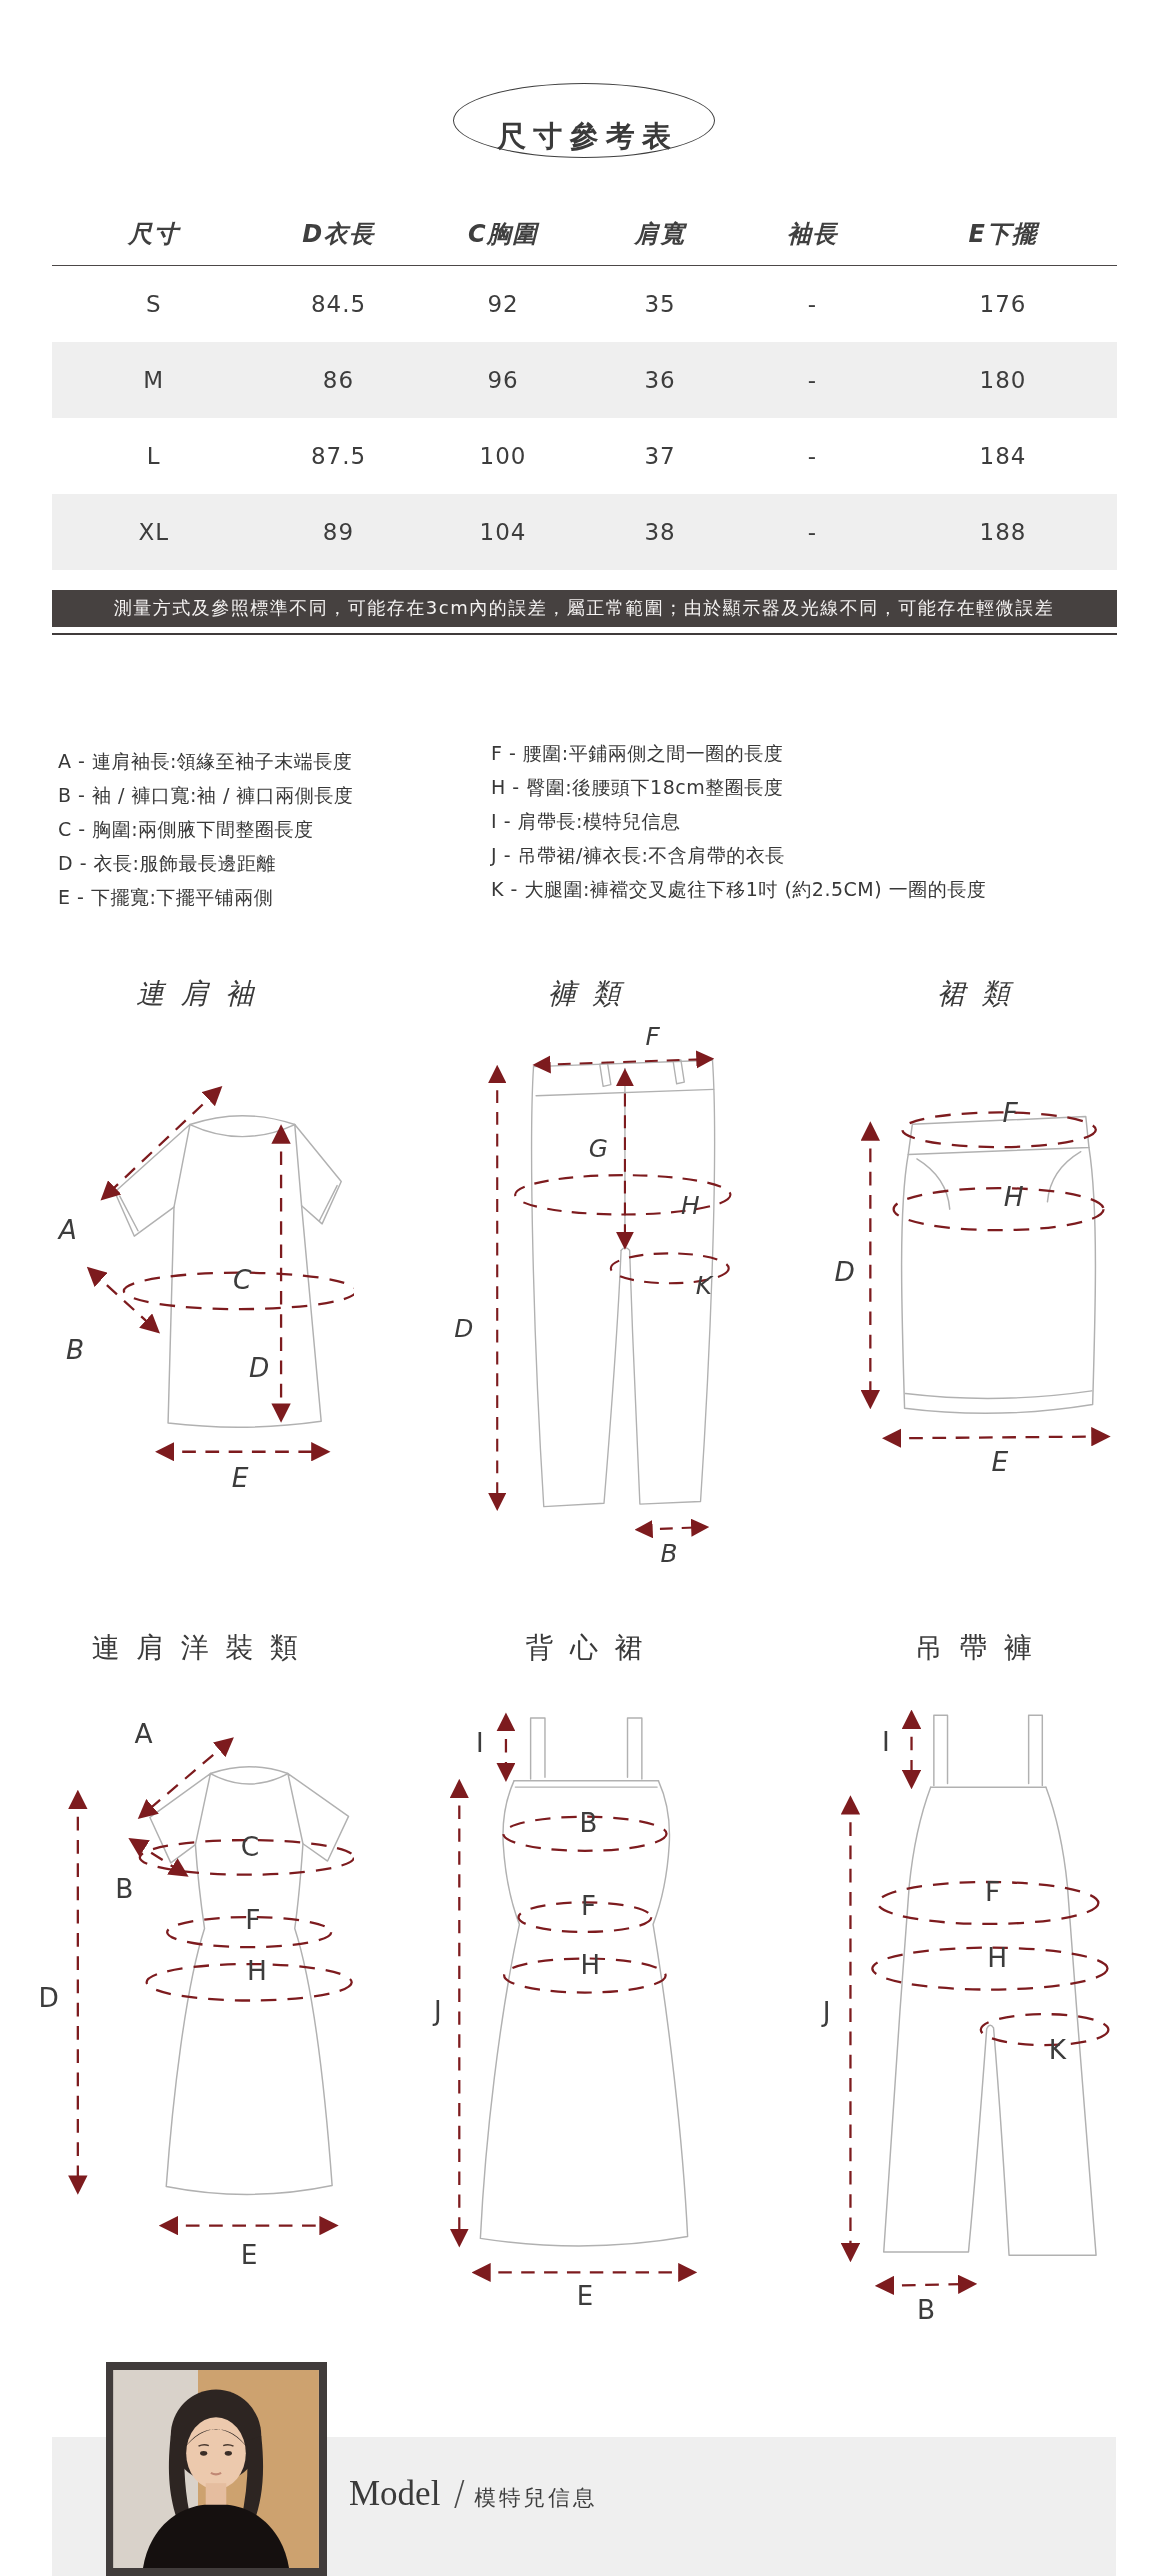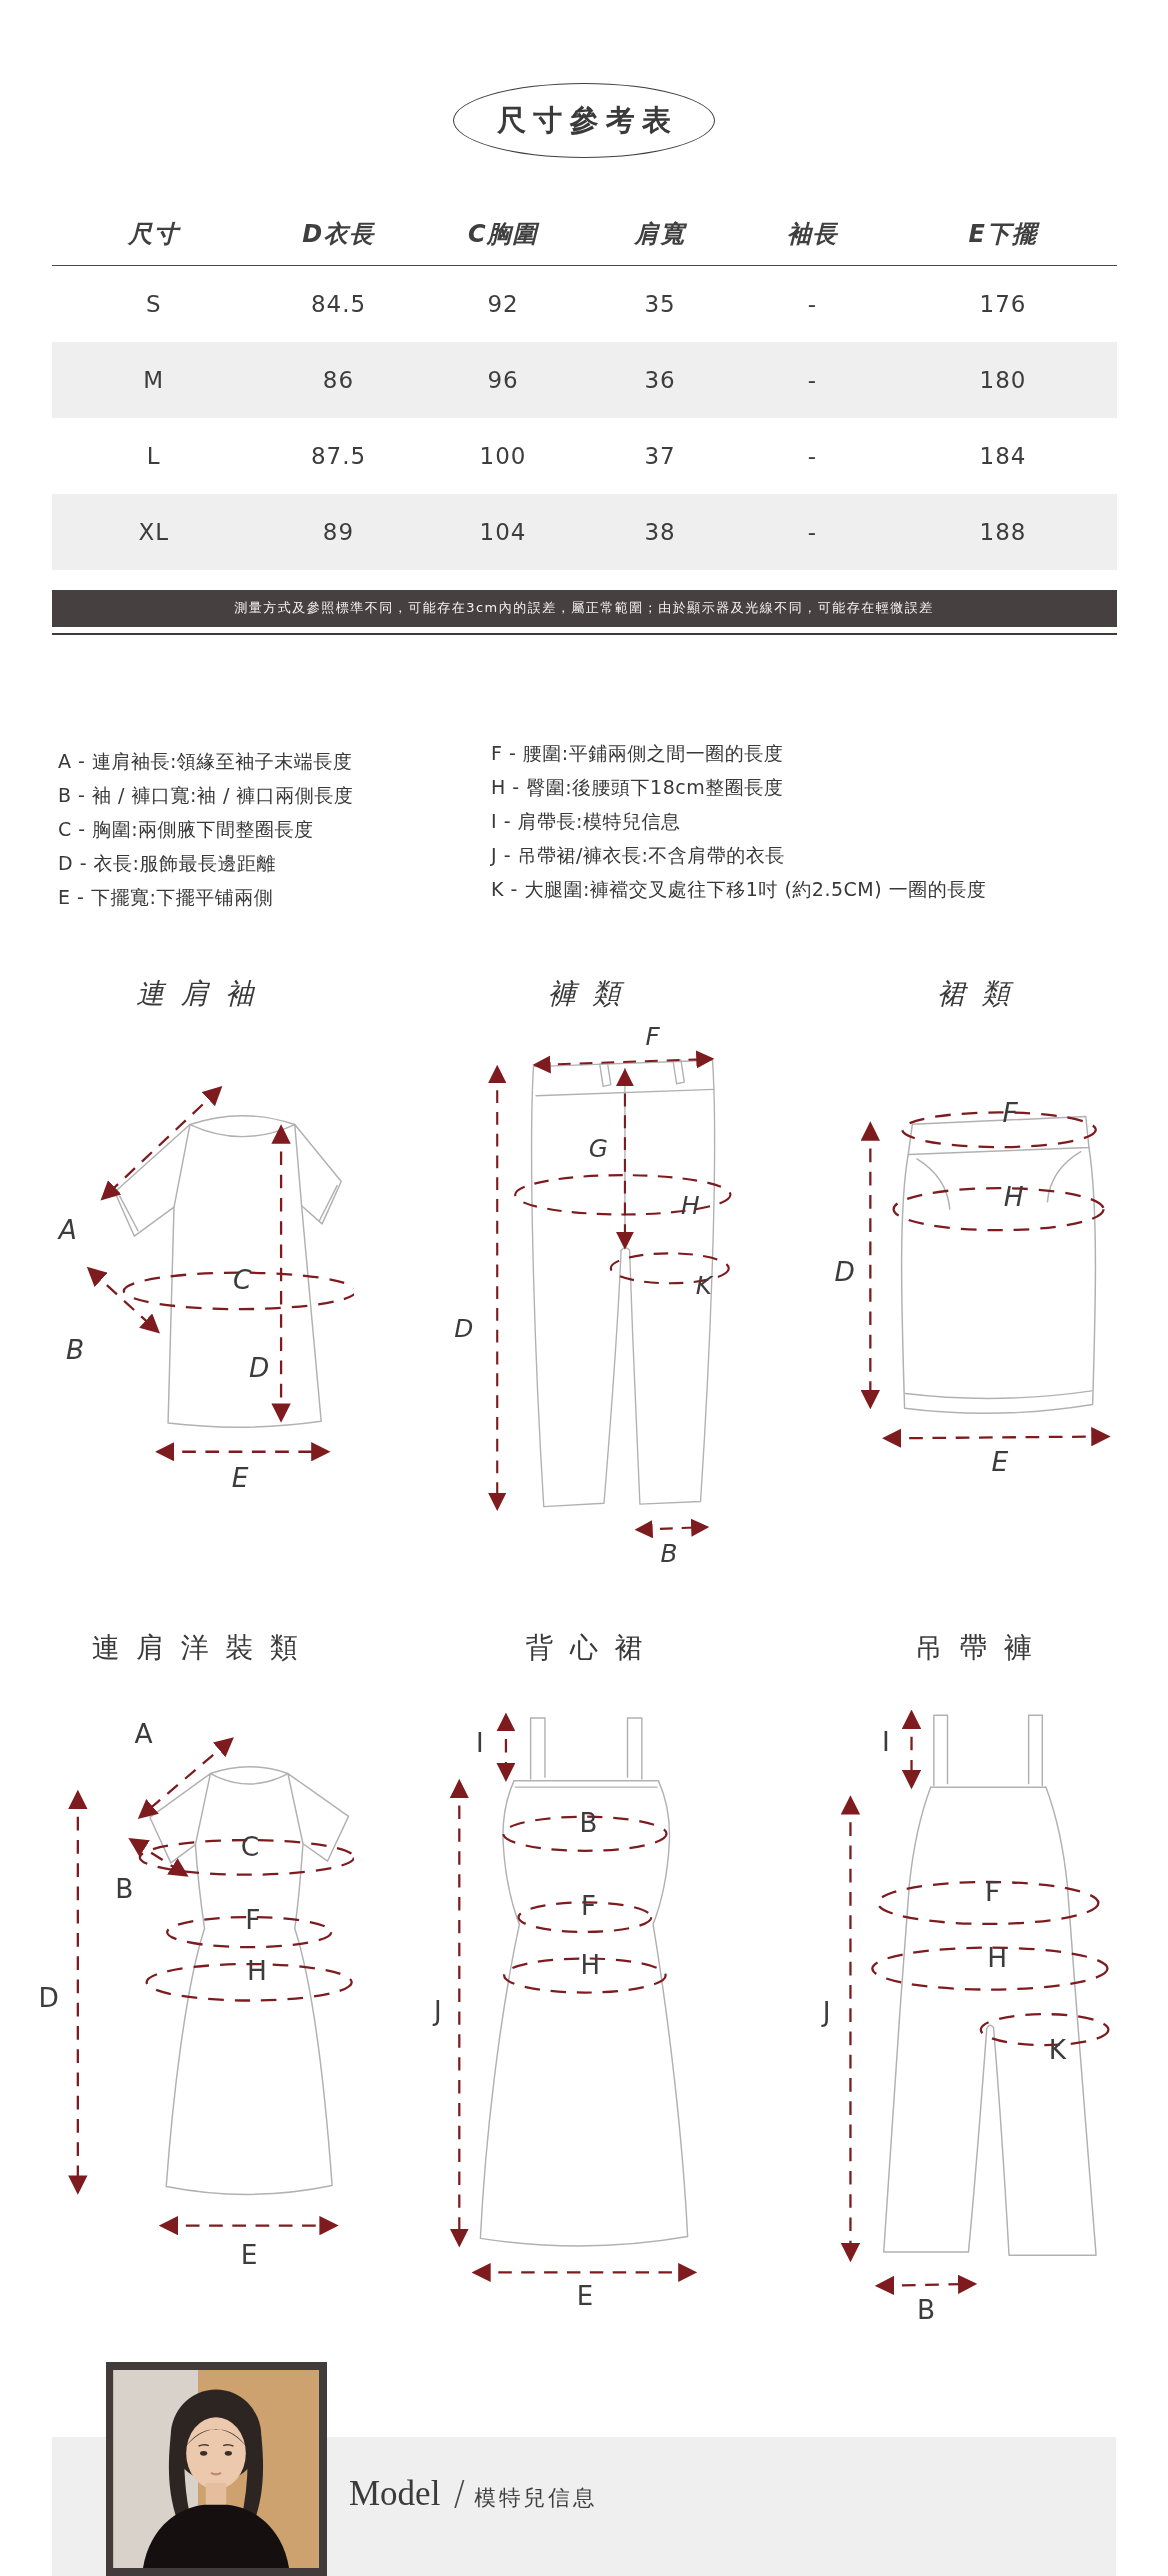--- a/index.html
+++ b/index.html
@@ -5,21 +5,21 @@
   html,body { margin:0; padding:0; background:#ffffff; }
   #page {
     position:relative; width:1168px; height:2775px; background:#ffffff;
     font-family:"DejaVu Sans", sans-serif; color:#3d3d3d; overflow:hidden;
   }
 
   
   .title-wrap { padding-top:83px; display:flex; justify-content:center; }
   .title-ellipse {
     width:260px; height:73px; border:1.5px solid #3f3f3f; border-radius:50%;
-    display:flex; align-items:center; justify-content:center;
+    display:flex; align-items:flex-end; justify-content:center;
   }
   .title-ellipse span {
     font-size:29px; font-weight:600; letter-spacing:7.2px; color:#3a3a3a; padding-left:7.2px;
   }
 
   
   .size-table { width:1065px; margin:45px auto 0 auto; }
   .thead {
     display:grid; grid-template-columns:19.2% 15.5% 15.4% 14.1% 14.5% 21.3%;
     height:62px; align-items:center; border-bottom:1.5px solid #4c4848;font-style:italic;
@@ -30,21 +30,21 @@
     height:76px; align-items:center;
   }
   .tr.shaded { background:#efefef; }
   .td { text-align:center; font-size:23px; color:#3d3d3d; letter-spacing:1px; }
 
   
   .notice-bar {
     width:1065px; height:37px; margin:19.6px auto 0 auto; background:#464140;
     display:flex; align-items:center; justify-content:center;
   }
-  .notice-bar span { color:#f5f3f2; font-size:13px; letter-spacing:1.5px; }
+  .notice-bar span { color:#f5f3f2; font-size:18px; letter-spacing:1.5px; }
   .notice-underline { width:1065px; height:2.6px; margin:6.2px auto 0 auto; background:#403b3b; }
 
   
   .legend { display:flex; margin:101px 0 0 58px; }
   .legend-col { display:flex; flex-direction:column; }
   .legend-left { width:433px;margin-top:8px; }
   .legend-item { font-size:19px; color:#383838; line-height:34px; white-space:nowrap; letter-spacing:0.5px; }
 
   
   .diagram-grid { display:grid; grid-template-columns:1fr 1fr 1fr; }

